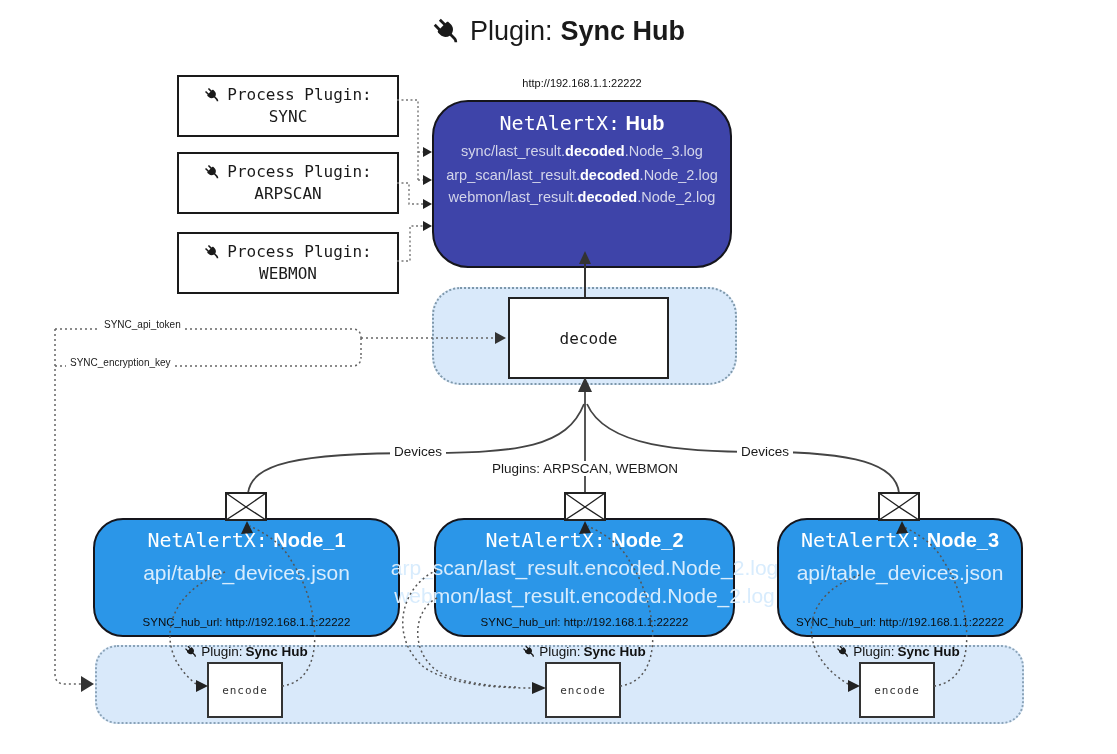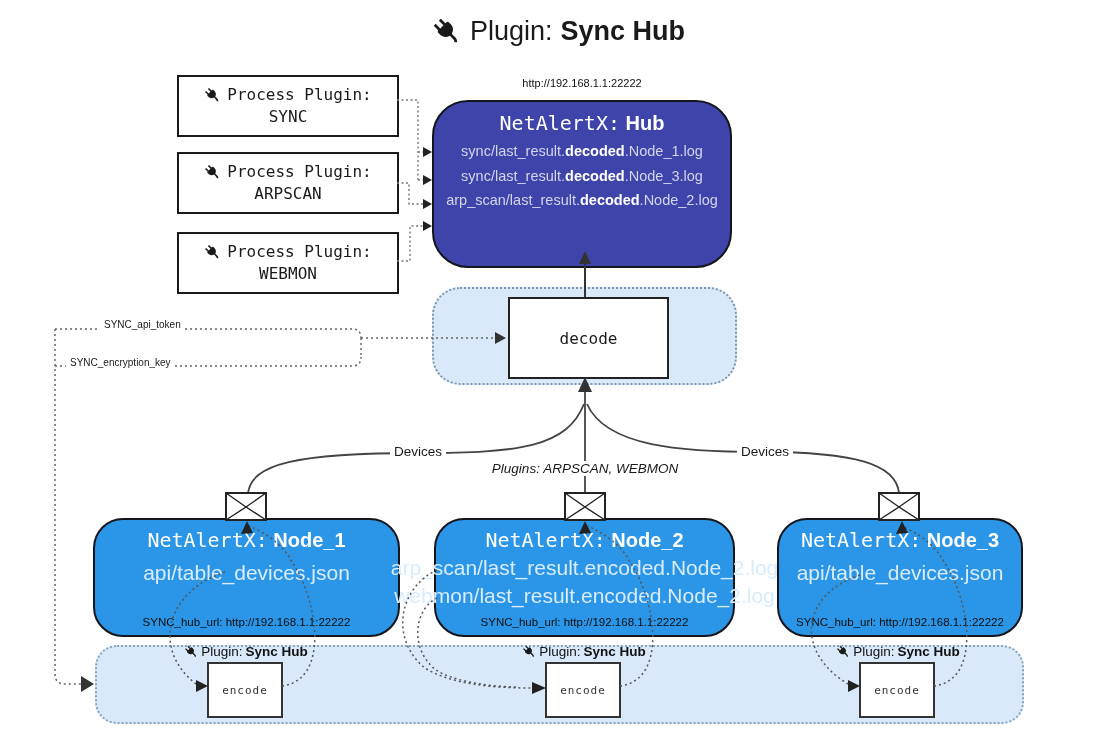--- a/index.html
+++ b/index.html
@@ -96,23 +96,23 @@
     <div>WEBMON</div>
   </div>
 
   <div class="abs hub-url">http://192.168.1.1:22222</div>
   <div class="abs hub">
     <div class="hub-title">
       <span class="mono">NetAlertX:</span>
       <span class="bold">Hub</span>
     </div>
     <div class="hub-files">
-      <div class="hub-file"><span>sync/last_result.</span><b>decoded</b><span>.Node_1.log</span></div>
       <div class="hub-file"><span>sync/last_result.</span><b>decoded</b><span>.Node_3.log</span></div>
       <div class="hub-file" style="line-height:22px;"><span>arp_scan/last_result.</span><b>decoded</b><span>.Node_2.log</span></div>
+      <div class="hub-file" style="line-height:22px;"><span>webmon/last_result.</span><b>decoded</b><span>.Node_2.log</span></div>
     </div>
   </div>
 
   <div class="abs decode-region"></div>
   <div class="abs decode-box">decode</div>
 
   <div class="abs node" style="left:93px;width:307px;">
     <div class="node-title">
       <span class="mono">NetAlertX:</span>
       <span class="bold">Node_1</span>
@@ -231,16 +231,16 @@
     <g stroke="#222" stroke-width="1.4" fill="none">
       <path d="M226,493 L246,507 L266,493 M226,520 L246,507 L266,520"></path>
       <path d="M565,493 L585,507 L605,493 M565,520 L585,507 L605,520"></path>
       <path d="M879,493 L899,507 L919,493 M879,520 L899,507 L919,520"></path>
     </g>
   </svg>
 
   <div class="abs line-label" style="left:100px;top:319px;">SYNC_api_token</div>
   <div class="abs line-label" style="left:66px;top:357px;">SYNC_encryption_key</div>
   <div class="abs line-label" style="left:418px;top:444px;transform:translateX(-50%);font-size:13.5px;">Devices</div>
-  <div class="abs line-label" style="left:585px;top:461px;transform:translateX(-50%);font-size:13.5px;font-style:italic;">Plugins: ARPSCAN, WEBMON</div>
+  <div class="abs line-label" style="left:585px;top:461px;transform:translateX(-50%);font-size:13.5px;">Plugins: ARPSCAN, WEBMON</div>
   <div class="abs line-label" style="left:765px;top:444px;transform:translateX(-50%);font-size:13.5px;">Devices</div>
 
 </div>
 
 </body></html>

